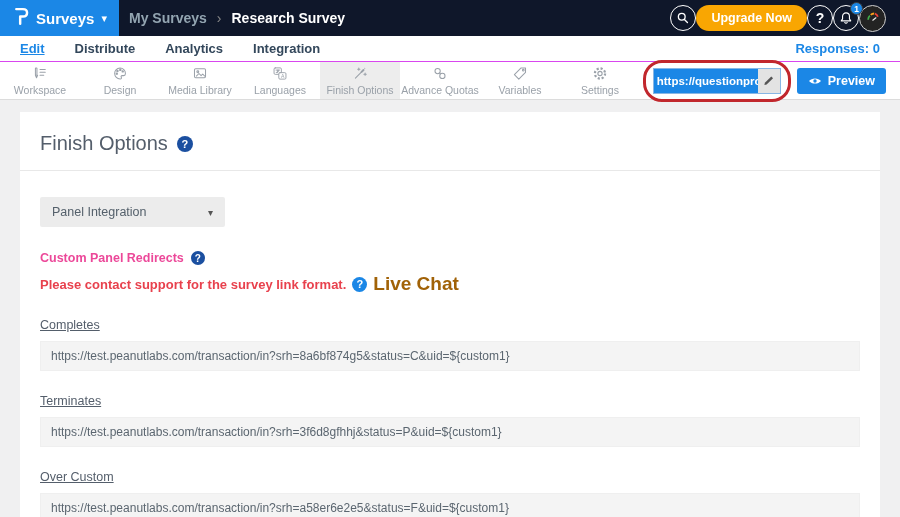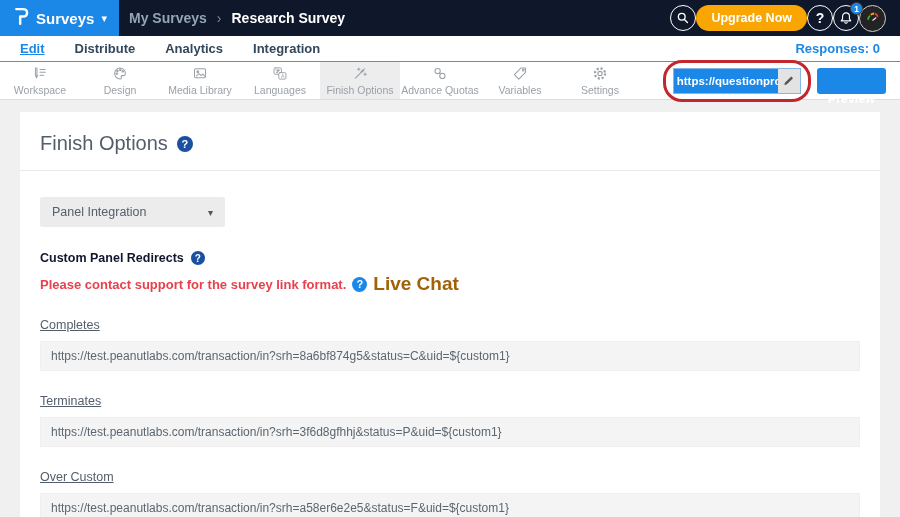--- a/index.html
+++ b/index.html
@@ -33,39 +33,39 @@
   .tool-tab.active { background:#ededed; }
   .tool-tab .tlabel { font-size:10.5px; color:#9aa1a9; white-space:nowrap; }
   .tool-tab svg { display:block; }
 
   .url-zone { position:relative; margin-left:auto; align-self:center; }
   .red-oval { position:absolute; left:-10px; top:-8px; right:-10px; bottom:-8px; border:3px solid #c1272d; border-radius:19px; pointer-events:none; }
   .url-box { width:128px; height:26px; background:#fff; border:1px solid #88b6e4; display:flex; align-items:stretch; overflow:hidden; }
   .url-text { flex:1; background:#1b87e6; color:#fff; font-size:11.5px; font-weight:700; display:flex; align-items:center; padding:0 3px; white-space:nowrap; overflow:hidden; }
   .pencil-btn { width:22px; background:#e3e3e3; display:flex; align-items:center; justify-content:center; cursor:pointer; }
 
-  .preview-btn { align-self:center; margin:0 14px 0 16px; background:#1b87e6; border:none; border-radius:3px; color:#fff; font-family:inherit; font-size:12.5px; font-weight:700; height:26px; padding:9px 11px; display:flex; align-items:center; gap:15px; cursor:pointer;flex-direction:column; }
+  .preview-btn { align-self:center; margin:0 14px 0 16px; background:#1b87e6; border:none; border-radius:3px; color:#fff; font-family:inherit; font-size:12.5px; font-weight:700; height:26px; padding:9px 11px; display:flex; align-items:center; gap:6px; cursor:pointer; }
 
   
   .content { padding:12px 20px 0; }
   .card { background:#fff; min-height:376px; padding-bottom:26px; }
   .card-head { display:flex; align-items:center; gap:9px; padding:20px 20px 15px; }
   .card-title { font-size:20px; font-weight:400; color:#545e6b; }
   .card-divider { border-bottom:1px solid #e8e8e8; }
   .card-body { padding:0 20px; }
 
   .qmark { width:16px; height:16px; border-radius:50%; background:#1b4fa0; color:#fff; font-size:11px; font-weight:700; display:inline-flex; align-items:center; justify-content:center; cursor:pointer; flex:none; }
   .qmark.small { width:14px; height:14px; font-size:10px; }
   .qmark.chat { background:#1b87e6; width:15px; height:15px; }
 
   .dropdown { margin-top:26px; width:185px; background:#ececec; border-radius:2px; padding:8px 12px; display:flex; align-items:center; justify-content:space-between; font-size:12.5px; color:#54606b; cursor:pointer; }
   .dropdown .caret { font-size:10px; color:#555; }
 
   .section-heading-row { margin-top:24px; display:flex; align-items:center; gap:7px; }
-  .section-heading { font-size:12.5px; font-weight:700; color:#0f172a; }
+  .section-heading { font-size:12.5px; font-weight:700; color:#ec4899; }
   .notice-row { margin-top:8px; display:flex; align-items:center; gap:6px; }
   .notice-text { font-size:13px; font-weight:700; color:#e8414d; }
   .live-chat { font-size:19px; font-weight:700; color:#a16207; cursor:pointer; }
 
   .field-label { margin-top:23px; font-size:12.5px; color:#545e6b;text-decoration:underline; }
   .field-value { margin-top:9px; background:#f4f4f4; border:1px solid #efefef; padding:7px 10px; font-size:12px; color:#5b6670; white-space:nowrap; overflow:hidden; cursor:text; }
 </style>
 </head>
 <body>
 

